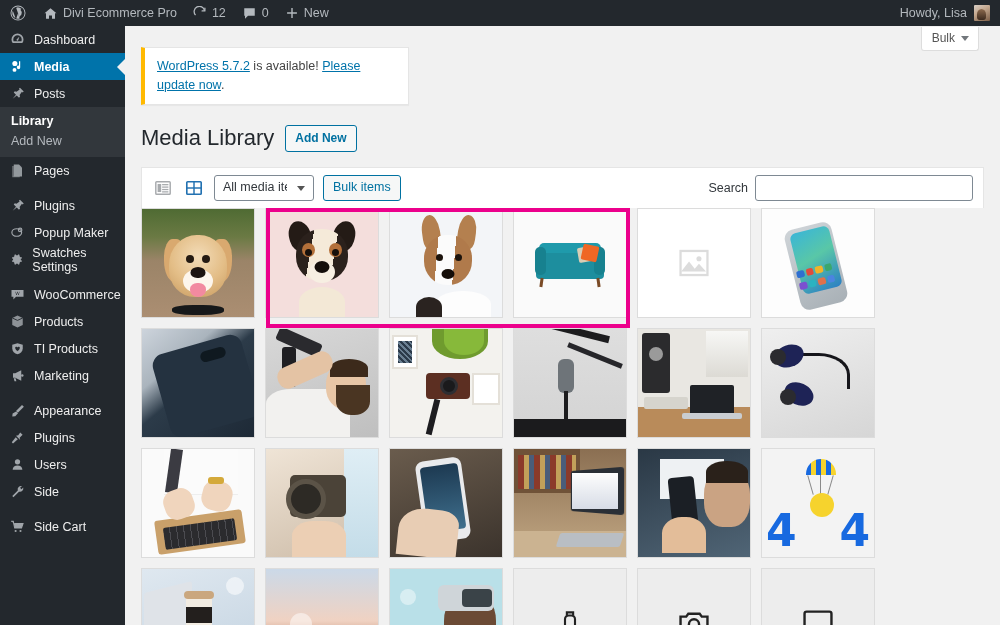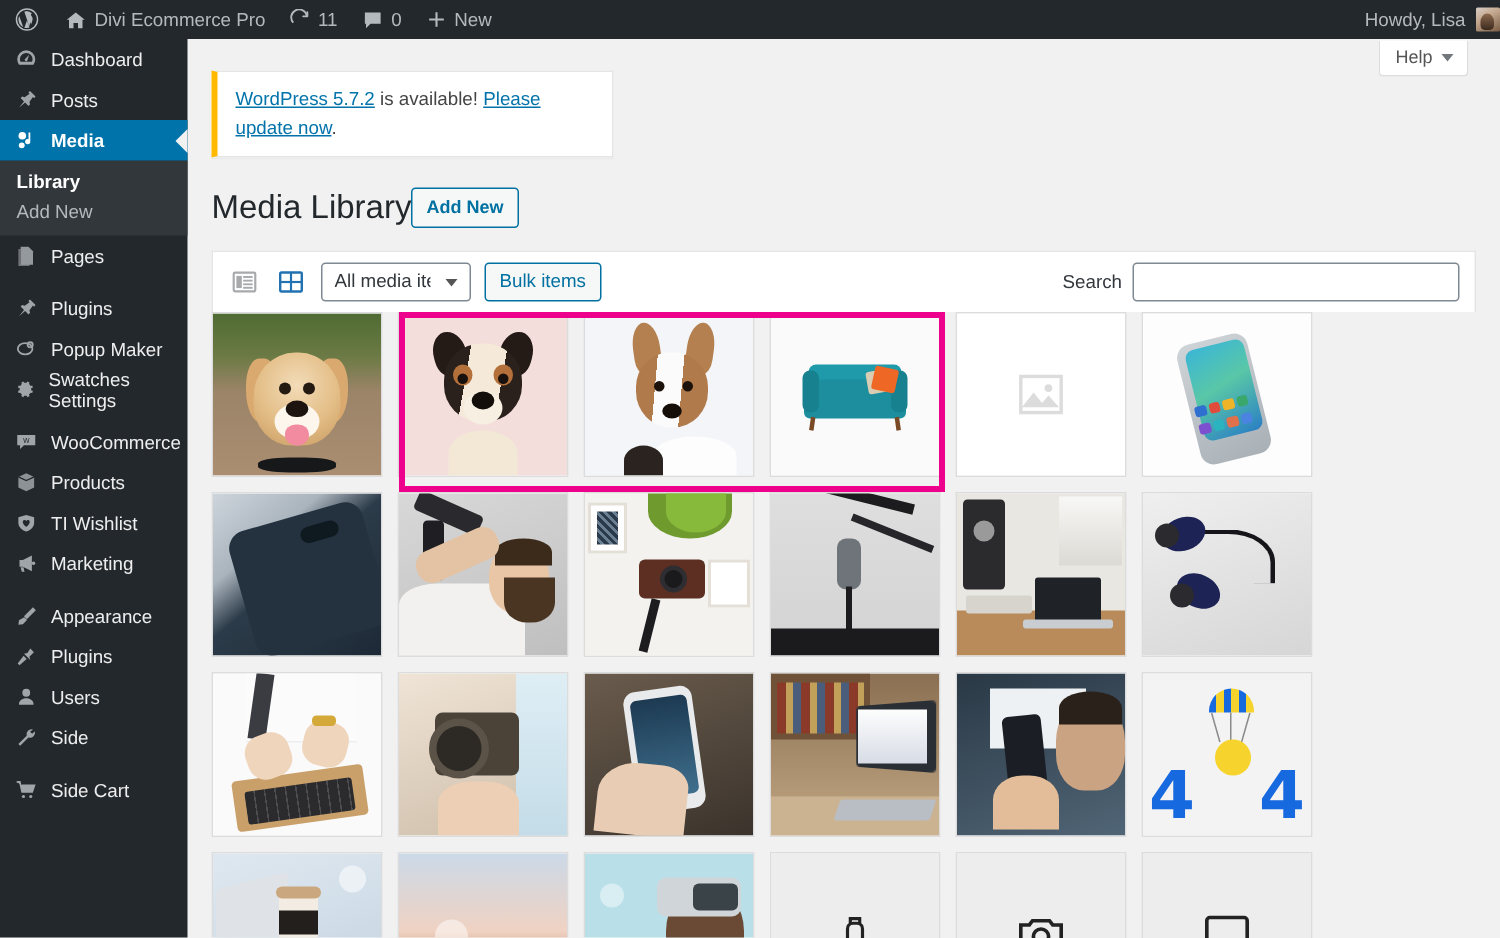--- a/index.html
+++ b/index.html
@@ -13,21 +13,21 @@
   }
 
   
   #adminbar {
     position:absolute; top:0; left:0; width:1000px; height:26px;
     background:#23282d; color:#b4b9be;
     display:flex; align-items:center; font-size:12.5px; z-index:50;
   }
   .ab-item { display:flex; align-items:center; height:26px; padding:0 8px; gap:5px; color:#b4b9be; }
   .ab-item.wp-logo { padding:0 9px 0 10px; }
-  .ab-right { margin-left:auto; display:flex; align-items:center; gap:7px; }
+  .ab-right { margin-left:auto; display:flex; align-items:center; padding-right:10px; gap:7px; }
   .ab-label { white-space:nowrap; }
   .ab-count { color:#b4b9be; }
   .avatar {
     width:16px; height:16px; border-radius:1px;
     background:linear-gradient(150deg,#d8cfc6 0%,#c4a88f 40%,#7a5c45 100%);
     display:inline-block; position:relative; overflow:hidden;
   }
   .avatar:after{
     content:""; position:absolute; left:3px; top:4px; width:9px; height:11px;
     background:linear-gradient(180deg,#8d6a4e,#3b2a1e); border-radius:50% 50% 30% 30%;
@@ -73,21 +73,21 @@
   .caret-d { width:0;height:0;border-left:4px solid transparent;border-right:4px solid transparent;border-top:5px solid #72777c; }
 
   #notice {
     margin:21px 0 0 16px; width:268px;
     background:#fff; border:1px solid #e5e5e5; border-left:4px solid #ffb900;
     box-shadow:0 1px 1px rgba(0,0,0,.04);
     padding:9px 12px; font-size:12.5px; color:#444; line-height:1.5;
   }
   #notice a { color:#0073aa; text-decoration:underline; }
 
-  #page-title-row { display:flex; align-items:center; margin:20px 0 0 16px; }
+  #page-title-row { display:flex; align-items:center; gap:11px; margin:20px 0 0 16px; }
   #page-title { font-size:22px; font-weight:400; color:#23282d; line-height:1.2; }
   #add-new-btn {
     font-size:12px; color:#0071a1; background:#f6f7f7;
     border:1px solid #0071a1; border-radius:3px; padding:3px 9px 4px;
     font-weight:600; line-height:1.5;
   }
 
   #media-toolbar {
     margin:15px 16px 0 16px; background:#fff;
     border:1px solid #e5e5e5; border-bottom:none;
@@ -318,21 +318,21 @@
     </span>
     <span class="ab-label">Divi Ecommerce Pro</span>
   </div>
   <div class="ab-item">
     <span>
       <svg class="icon-svg" width="14" height="14" viewBox="0 0 20 20" fill="none" stroke="#b4b9be" stroke-width="1.8">
         <path d="M16.5 6.5A7.5 7.5 0 103.6 13"></path>
         <path d="M17 3v4h-4" stroke-linecap="round" stroke-linejoin="round"></path>
       </svg>
     </span>
-    <span class="ab-count">11</span>
+    <span class="ab-count">12</span>
   </div>
   <div class="ab-item">
     <span>
       <svg class="icon-svg" width="15" height="15" viewBox="0 0 20 20" fill="#b4b9be">
         <path d="M3 3h14v10H8l-4 4v-4H3z"></path>
       </svg>
     </span>
     <span class="ab-count">0</span>
   </div>
   <div class="ab-item">
@@ -352,38 +352,38 @@
 <div id="sidebar">
   <div id="menu-list">
       <div class="menu-item">
         <span class="mi-icon">
           <svg width="15" height="15" viewBox="0 0 20 20" fill="currentColor">
             <path d="M10 2a8 8 0 00-8 8 8 8 0 001.6 4.8h12.8A8 8 0 0018 10a8 8 0 00-8-8zm0 2.4a5.6 5.6 0 015.6 5.6 5.5 5.5 0 01-.5 2.3H4.9a5.5 5.5 0 01-.5-2.3A5.6 5.6 0 0110 4.4zm2.6 1.7L9.4 9.3a1.2 1.2 0 101.6 1.6z"></path>
           </svg>
         </span>
         <span>Dashboard</span>
       </div>
-      <div class="menu-item">
-        <span class="mi-icon">
-          <svg width="15" height="15" viewBox="0 0 20 20" fill="currentColor">
-            <path d="M13.3 2.2l-1.4 1.4 1 1-4.3 3.1-2.2-.6-1.4 1.4L8 11.5 3.5 17l5.5-4.5 3 3 1.4-1.4-.6-2.2 3.1-4.3 1 1 1.4-1.4z"></path>
-          </svg>
-        </span>
-        <span>Posts</span>
-      </div>
       <div class="menu-item current">
         <span class="mi-icon">
           <svg width="15" height="15" viewBox="0 0 20 20" fill="currentColor">
             <circle cx="6.5" cy="6" r="3.4"></circle>
             <path d="M12 3h1.6v8.2a2.3 2.3 0 11-1.6-2.2z"></path>
             <circle cx="6" cy="14.5" r="2.6"></circle>
           </svg>
         </span>
         <span>Media</span>
       </div>
+      <div class="menu-item">
+        <span class="mi-icon">
+          <svg width="15" height="15" viewBox="0 0 20 20" fill="currentColor">
+            <path d="M13.3 2.2l-1.4 1.4 1 1-4.3 3.1-2.2-.6-1.4 1.4L8 11.5 3.5 17l5.5-4.5 3 3 1.4-1.4-.6-2.2 3.1-4.3 1 1 1.4-1.4z"></path>
+          </svg>
+        </span>
+        <span>Posts</span>
+      </div>
       <div class="submenu">
         <div class="submenu-item current">Library</div>
         <div class="submenu-item">Add New</div>
       </div>
       <div class="menu-item">
         <span class="mi-icon">
           <svg width="15" height="15" viewBox="0 0 20 20" fill="currentColor">
             <path d="M5 2h7l4 4v12H5z" opacity=".9"></path>
             <path d="M3 4h2v13h8v2H3z" opacity=".6"></path>
           </svg>
@@ -436,21 +436,21 @@
         </span>
         <span>Products</span>
       </div>
       <div class="menu-item">
         <span class="mi-icon">
           <svg width="15" height="15" viewBox="0 0 20 20" fill="currentColor">
             <path d="M10 3L3 5v5c0 4 3 6.5 7 7.8 4-1.3 7-3.8 7-7.8V5z"></path>
             <path d="M10 13.5s-3-2-3-3.8A1.5 1.5 0 0110 8.6a1.5 1.5 0 013 1.1c0 1.8-3 3.8-3 3.8z" fill="#23282d"></path>
           </svg>
         </span>
-        <span>TI Wishlist</span>
+        <span>TI Products</span>
       </div>
       <div class="menu-item">
         <span class="mi-icon">
           <svg width="15" height="15" viewBox="0 0 20 20" fill="currentColor">
             <path d="M15 3v14l-8-4H4V7h3zM5 13.5h2.5l1 4H6z"></path>
             <circle cx="16.4" cy="10" r="1.6"></circle>
           </svg>
         </span>
         <span>Marketing</span>
       </div>
@@ -501,21 +501,21 @@
           </svg>
         </span>
         <span>Side Cart</span>
       </div>
     </div>
 </div>
 
 <div id="main">
 
   <div id="help-btn">
-    <span>Help</span>
+    <span>Bulk</span>
     <span class="caret-d"></span>
   </div>
 
   <div id="notice">
     <a href="#">WordPress 5.7.2</a><span> is available! </span><a href="#">Please update now</a><span>.</span>
   </div>
 
   <div id="page-title-row">
     <div id="page-title">Media Library</div>
     <div id="add-new-btn">Add New</div>

